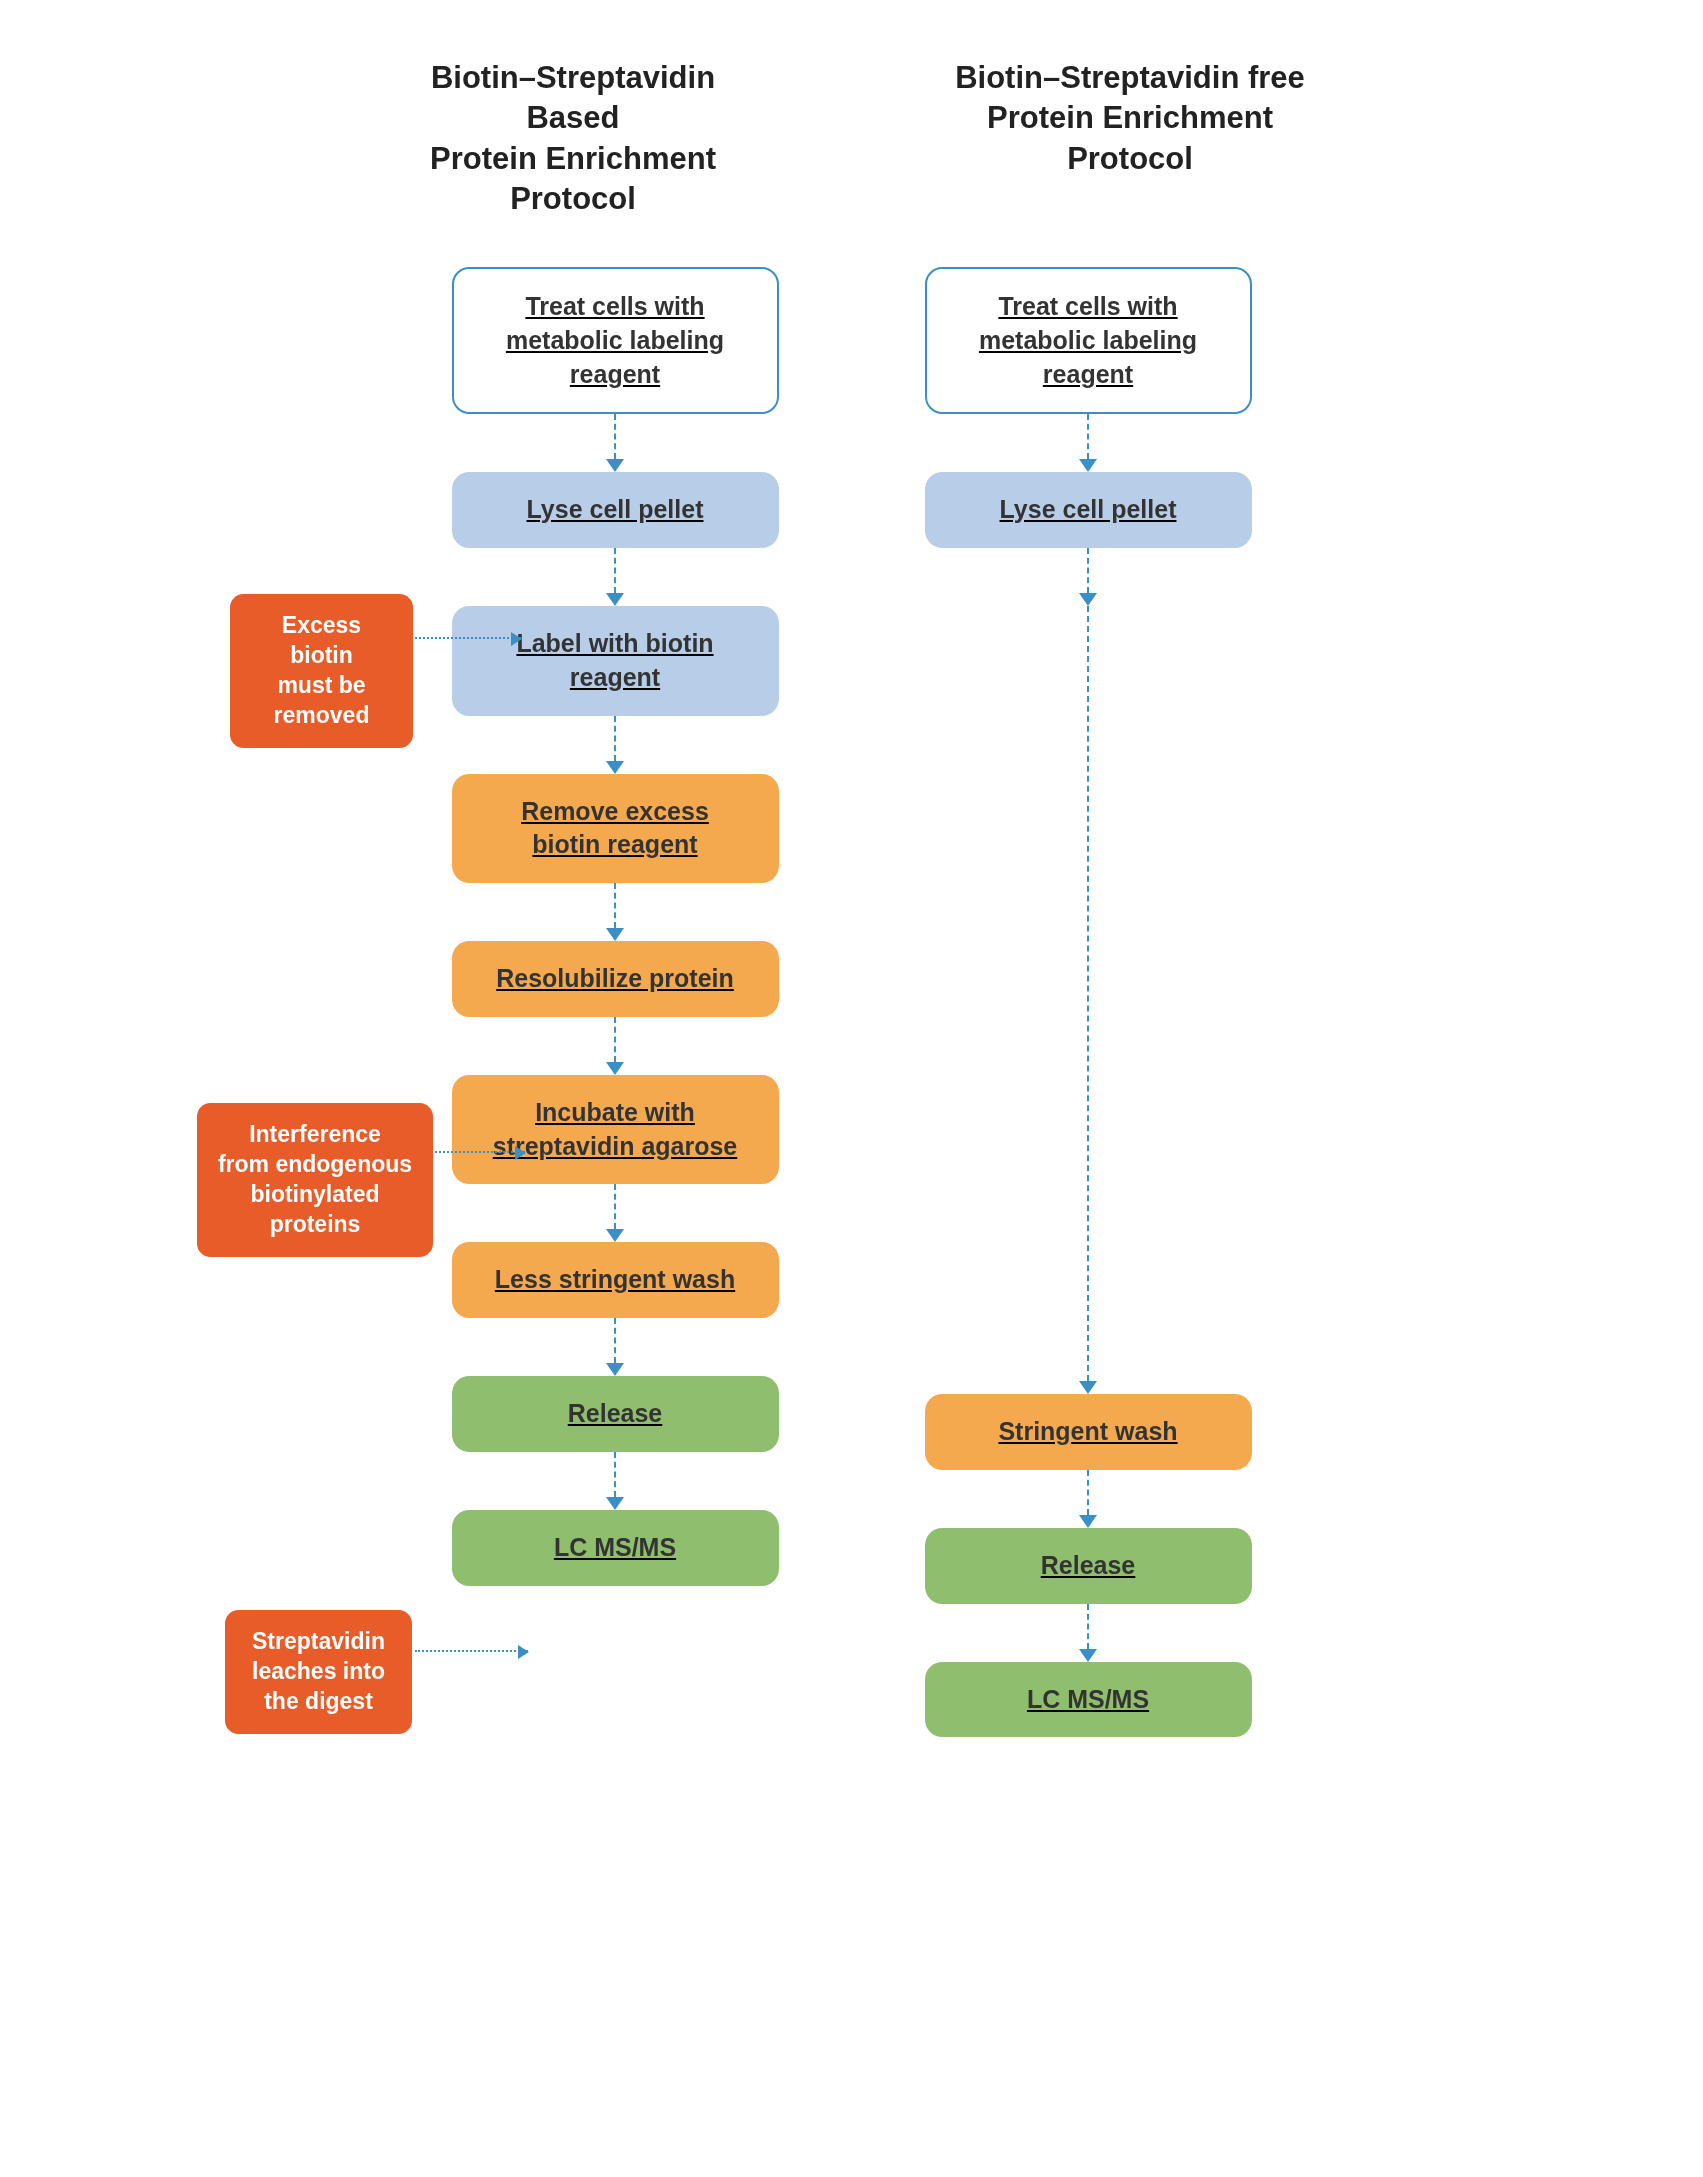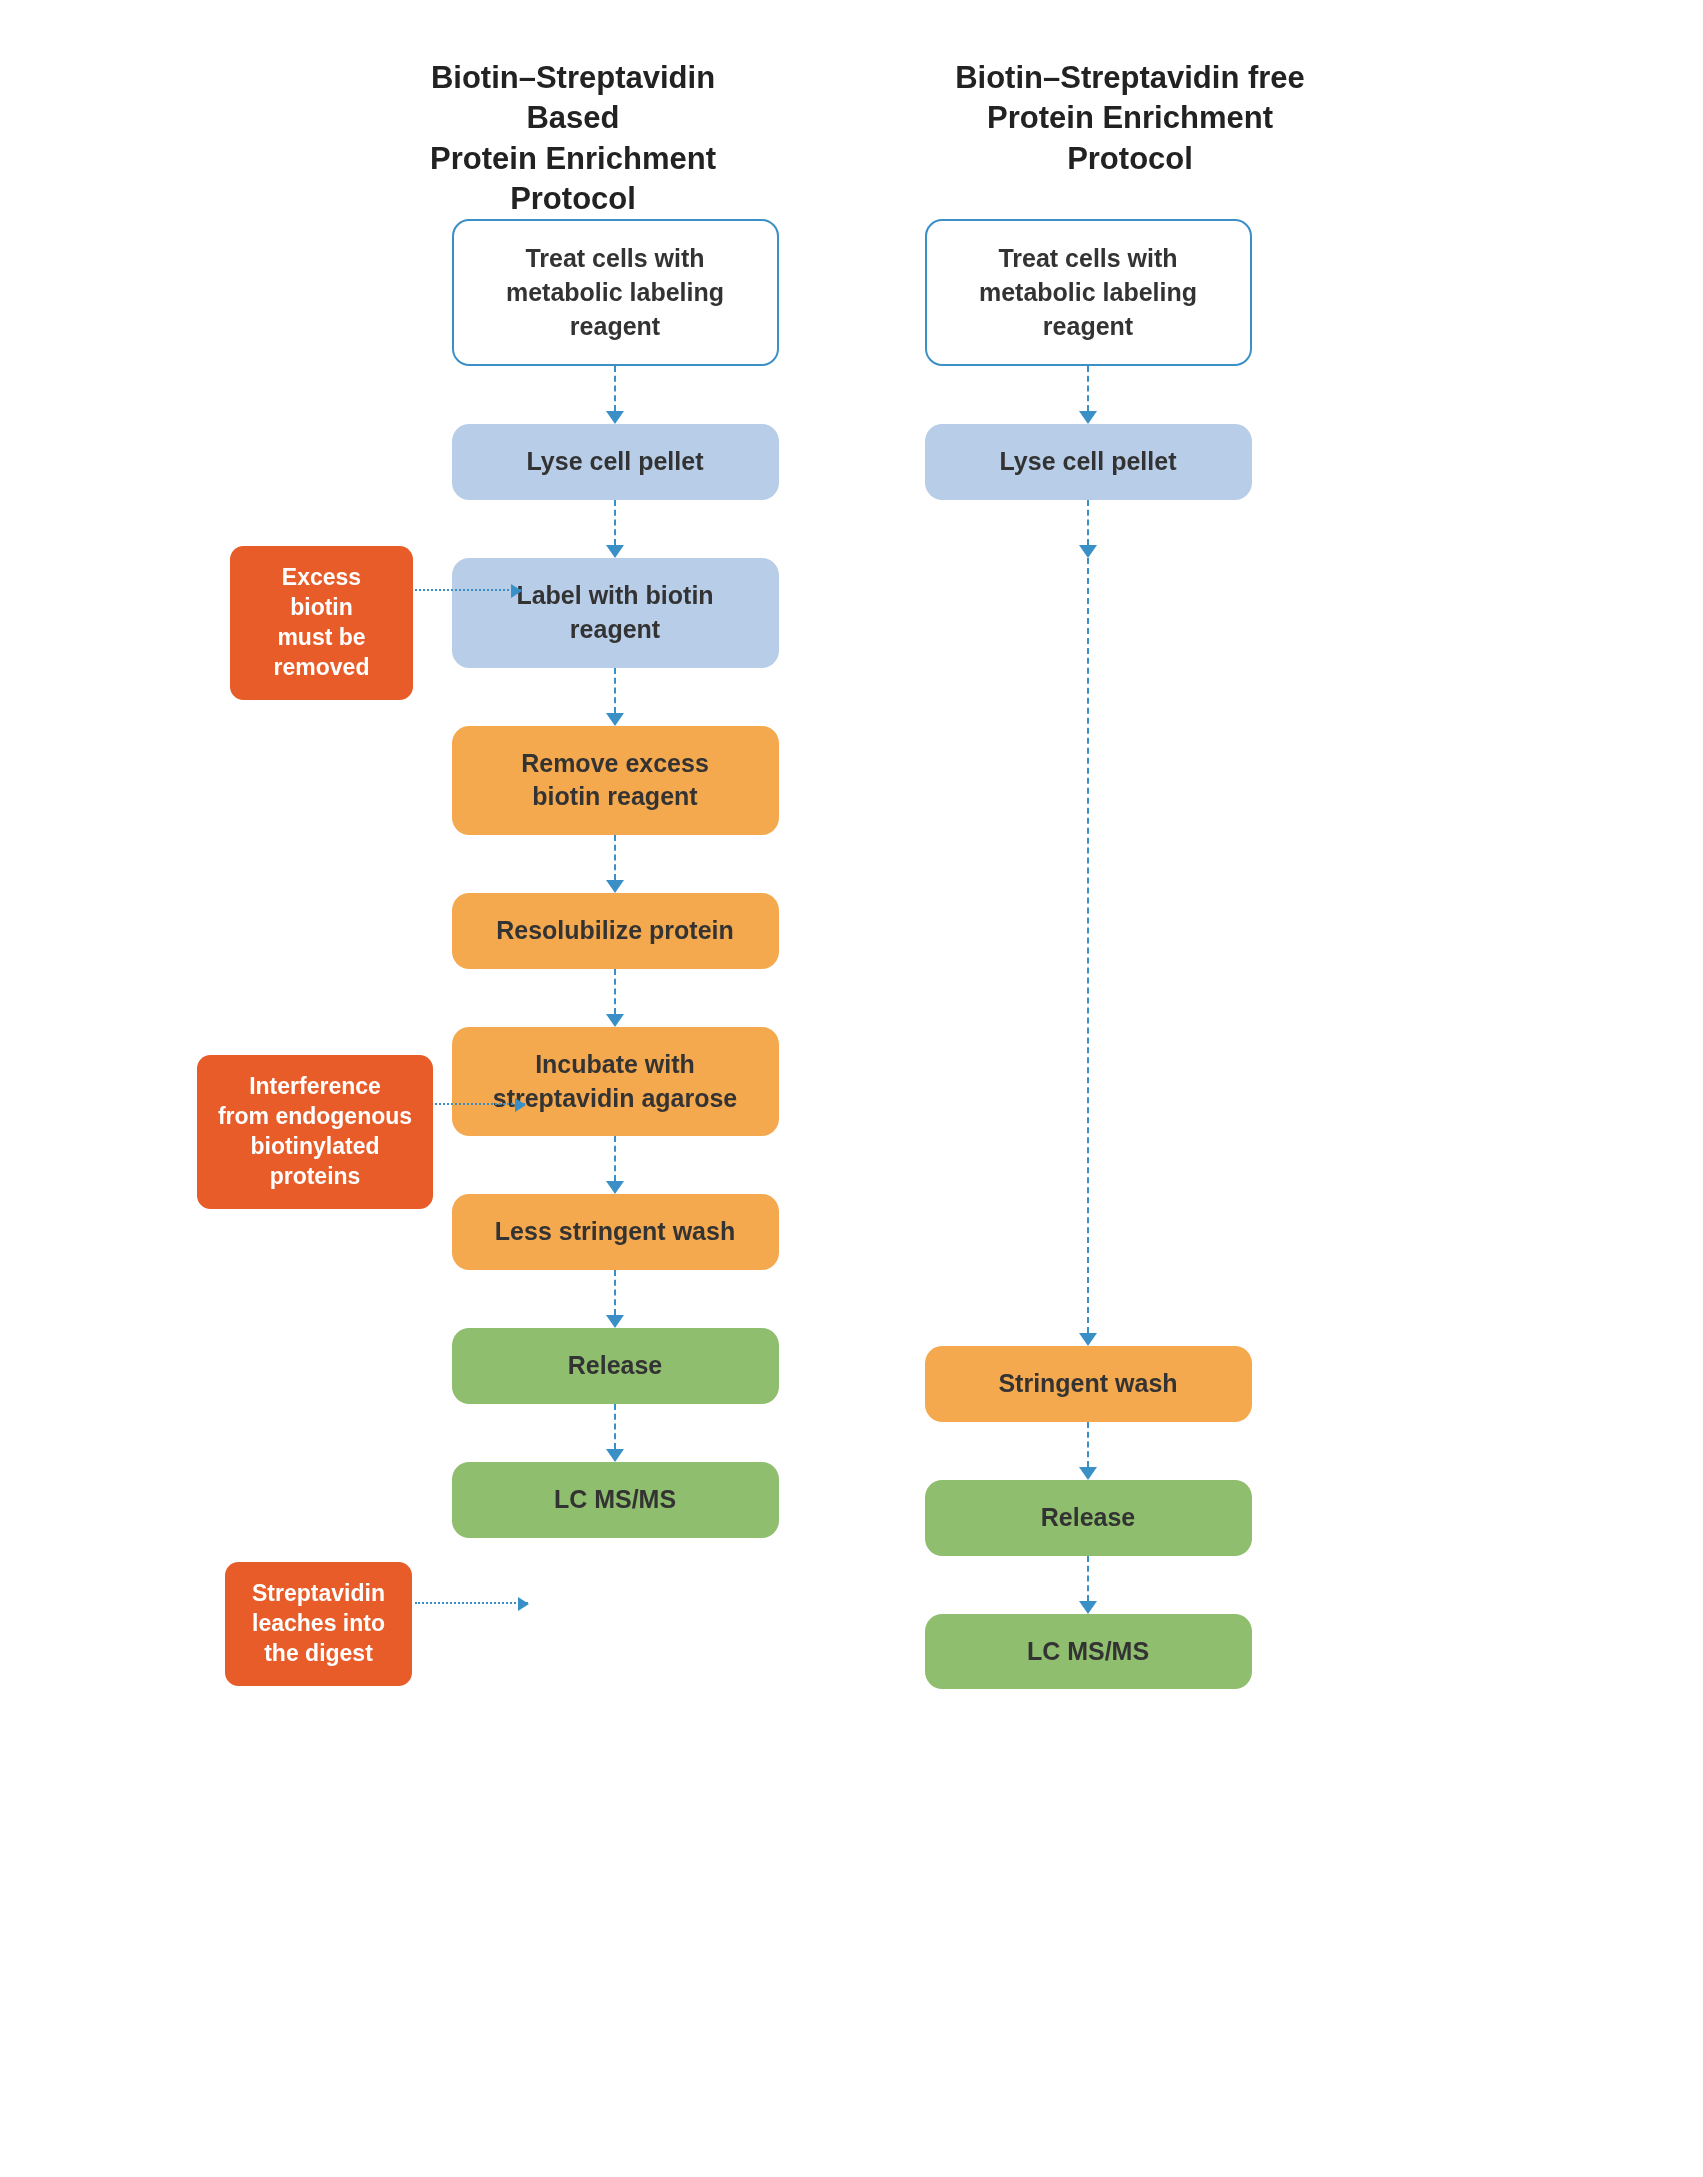--- a/index.html
+++ b/index.html
@@ -14,20 +14,21 @@
     .page {
       width: 1703px;
       min-height: 2178px;
       position: relative;
       padding: 58px 38px;
     }
     .columns-header {
       display: flex;
       justify-content: center;
       gap: 192px;
+      margin-bottom: 48px;
     }
     .col-title {
       text-align: center;
       font-size: 31px;
       font-weight: bold;
       color: #222;
       width: 365px;
       line-height: 1.3;
     }
     .flow-column {
@@ -129,21 +130,21 @@
     <div style="position: absolute; left: 187px; top: 1335px; background: #e85c2a; color: #fff; border-radius: 13.4px; padding: 17.3px 19px; font-size: 23px; font-weight: bold; text-align: center; line-height: 1.3; width: 187px; z-index:10;margin-top:8px;">
       <span style="white-space:pre-line;">Streptavidin
 leaches into
 the digest</span>
     </div>
 
     <div style="position: absolute; left: 377px; top: 1383px; width: 113px; border-top: 2.9px dotted #3a8fc7; z-index:9;">
       <div style="position:absolute; right:-1px; top:-7.7px; width:0; height:0; border-top:7.7px solid transparent; border-bottom:7.7px solid transparent; border-left:11.5px solid #3a8fc7;"></div>
     </div>
 
-    <div style="display: flex; gap: 108px;">
+    <div style="display: flex; gap: 108px; text-decoration: underline;">
 
       <div class="flow-column">
 
         <div class="flow-box box-blue-outline">
           <span style="white-space:pre-line;">Treat cells with
 metabolic labeling reagent</span>
         </div>
 
         <div class="arrow-down">
           <div class="arrow-down-line"></div>

